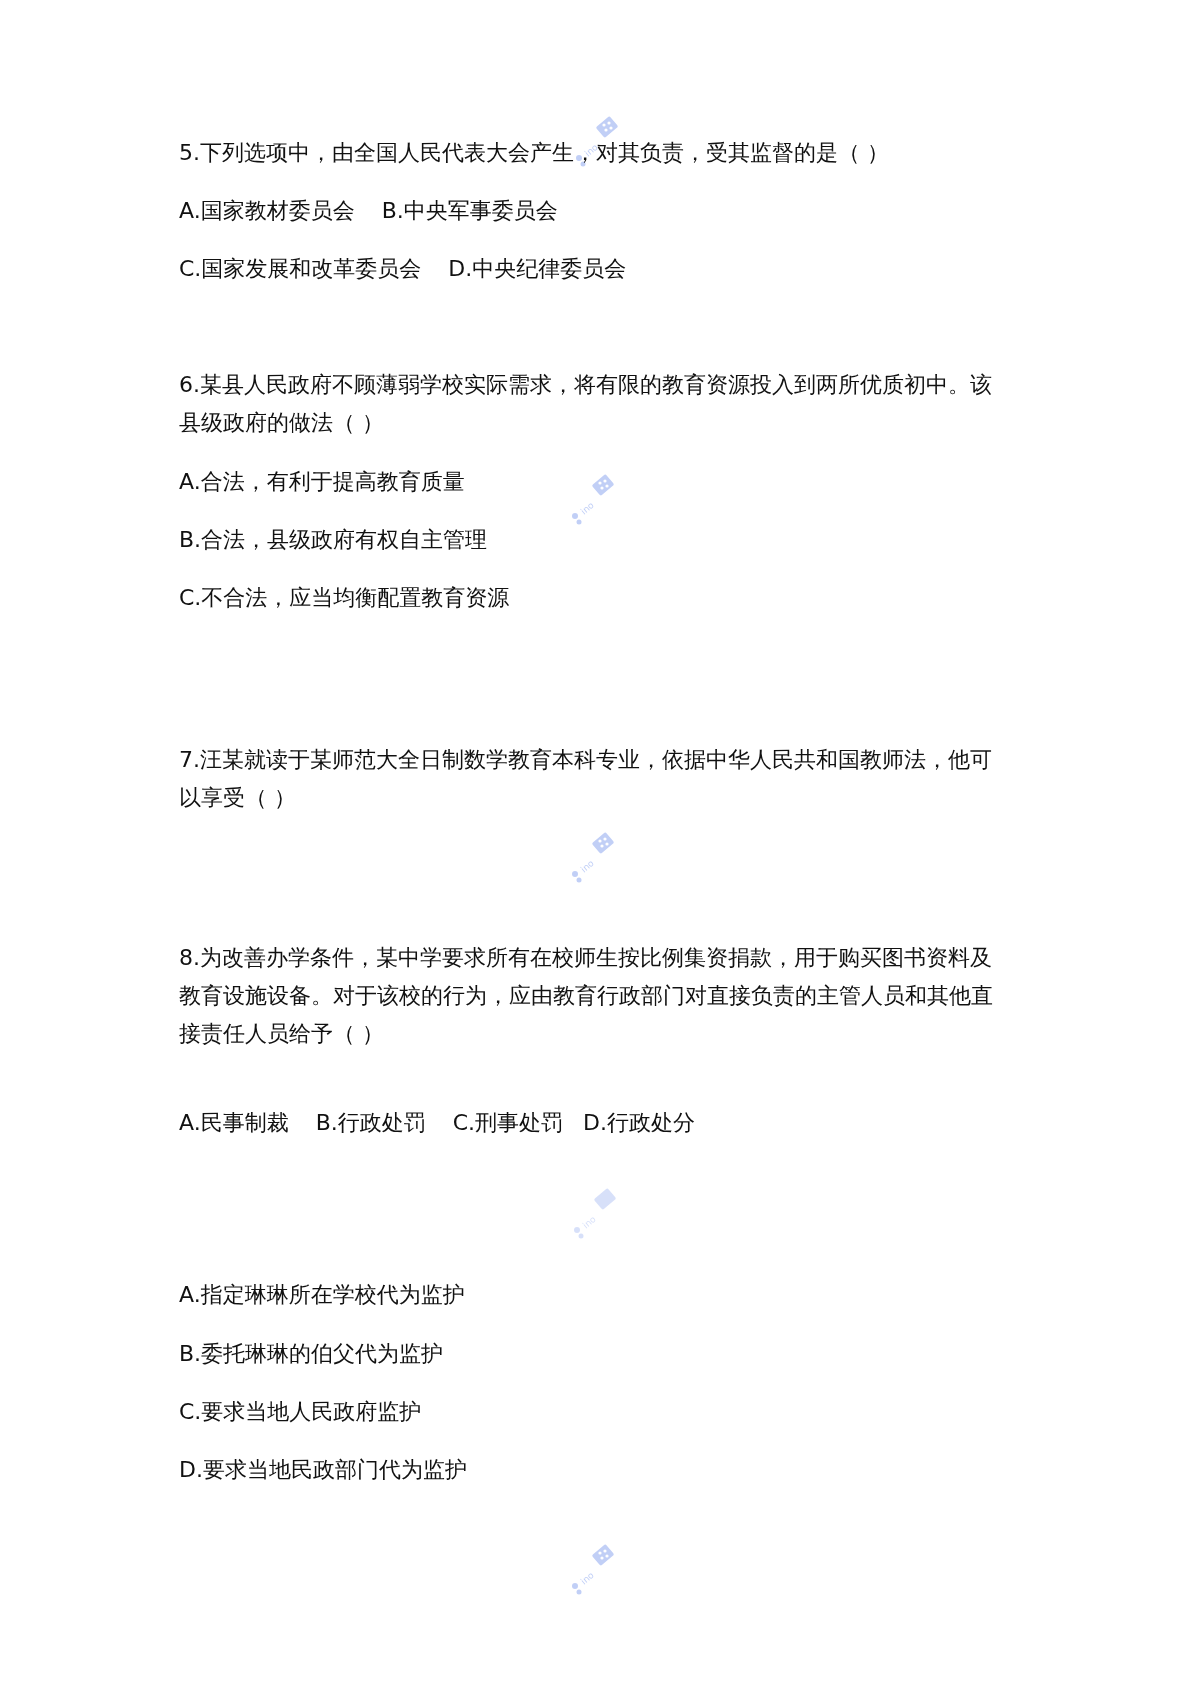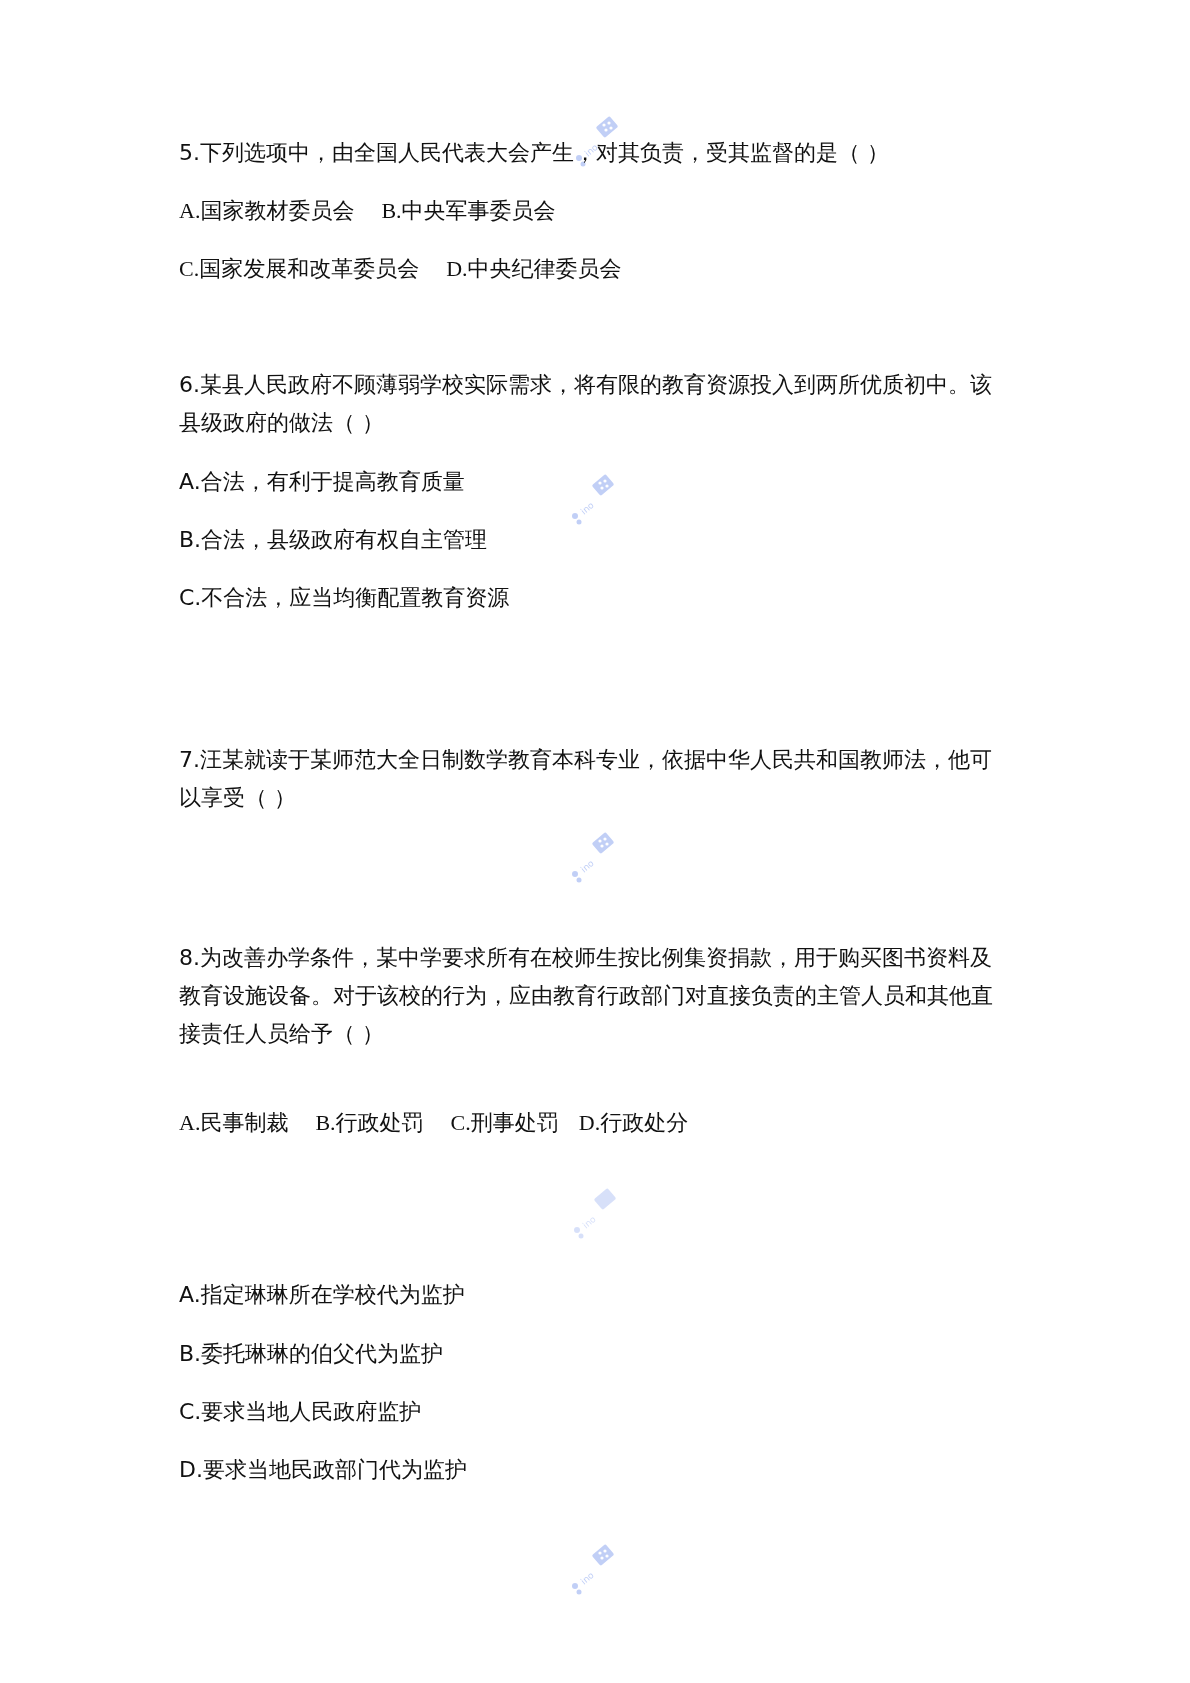--- a/index.html
+++ b/index.html
@@ -25,21 +25,20 @@
       position: absolute;
       left: 179px;
       font-size: 22px;
       line-height: 30px;
       white-space: nowrap;
       letter-spacing: 0px;
       z-index: 2;
     }
     .opt-row span {
       display: inline-block;
-      font-family: Liberation Serif, serif;
     }
     .watermark {
       position: absolute;
       width: 52px;
       height: 52px;
       z-index: 1;
       opacity: 0.55;
     }
     .watermark svg { width: 100%; height: 100%; display: block; }
   </style>

